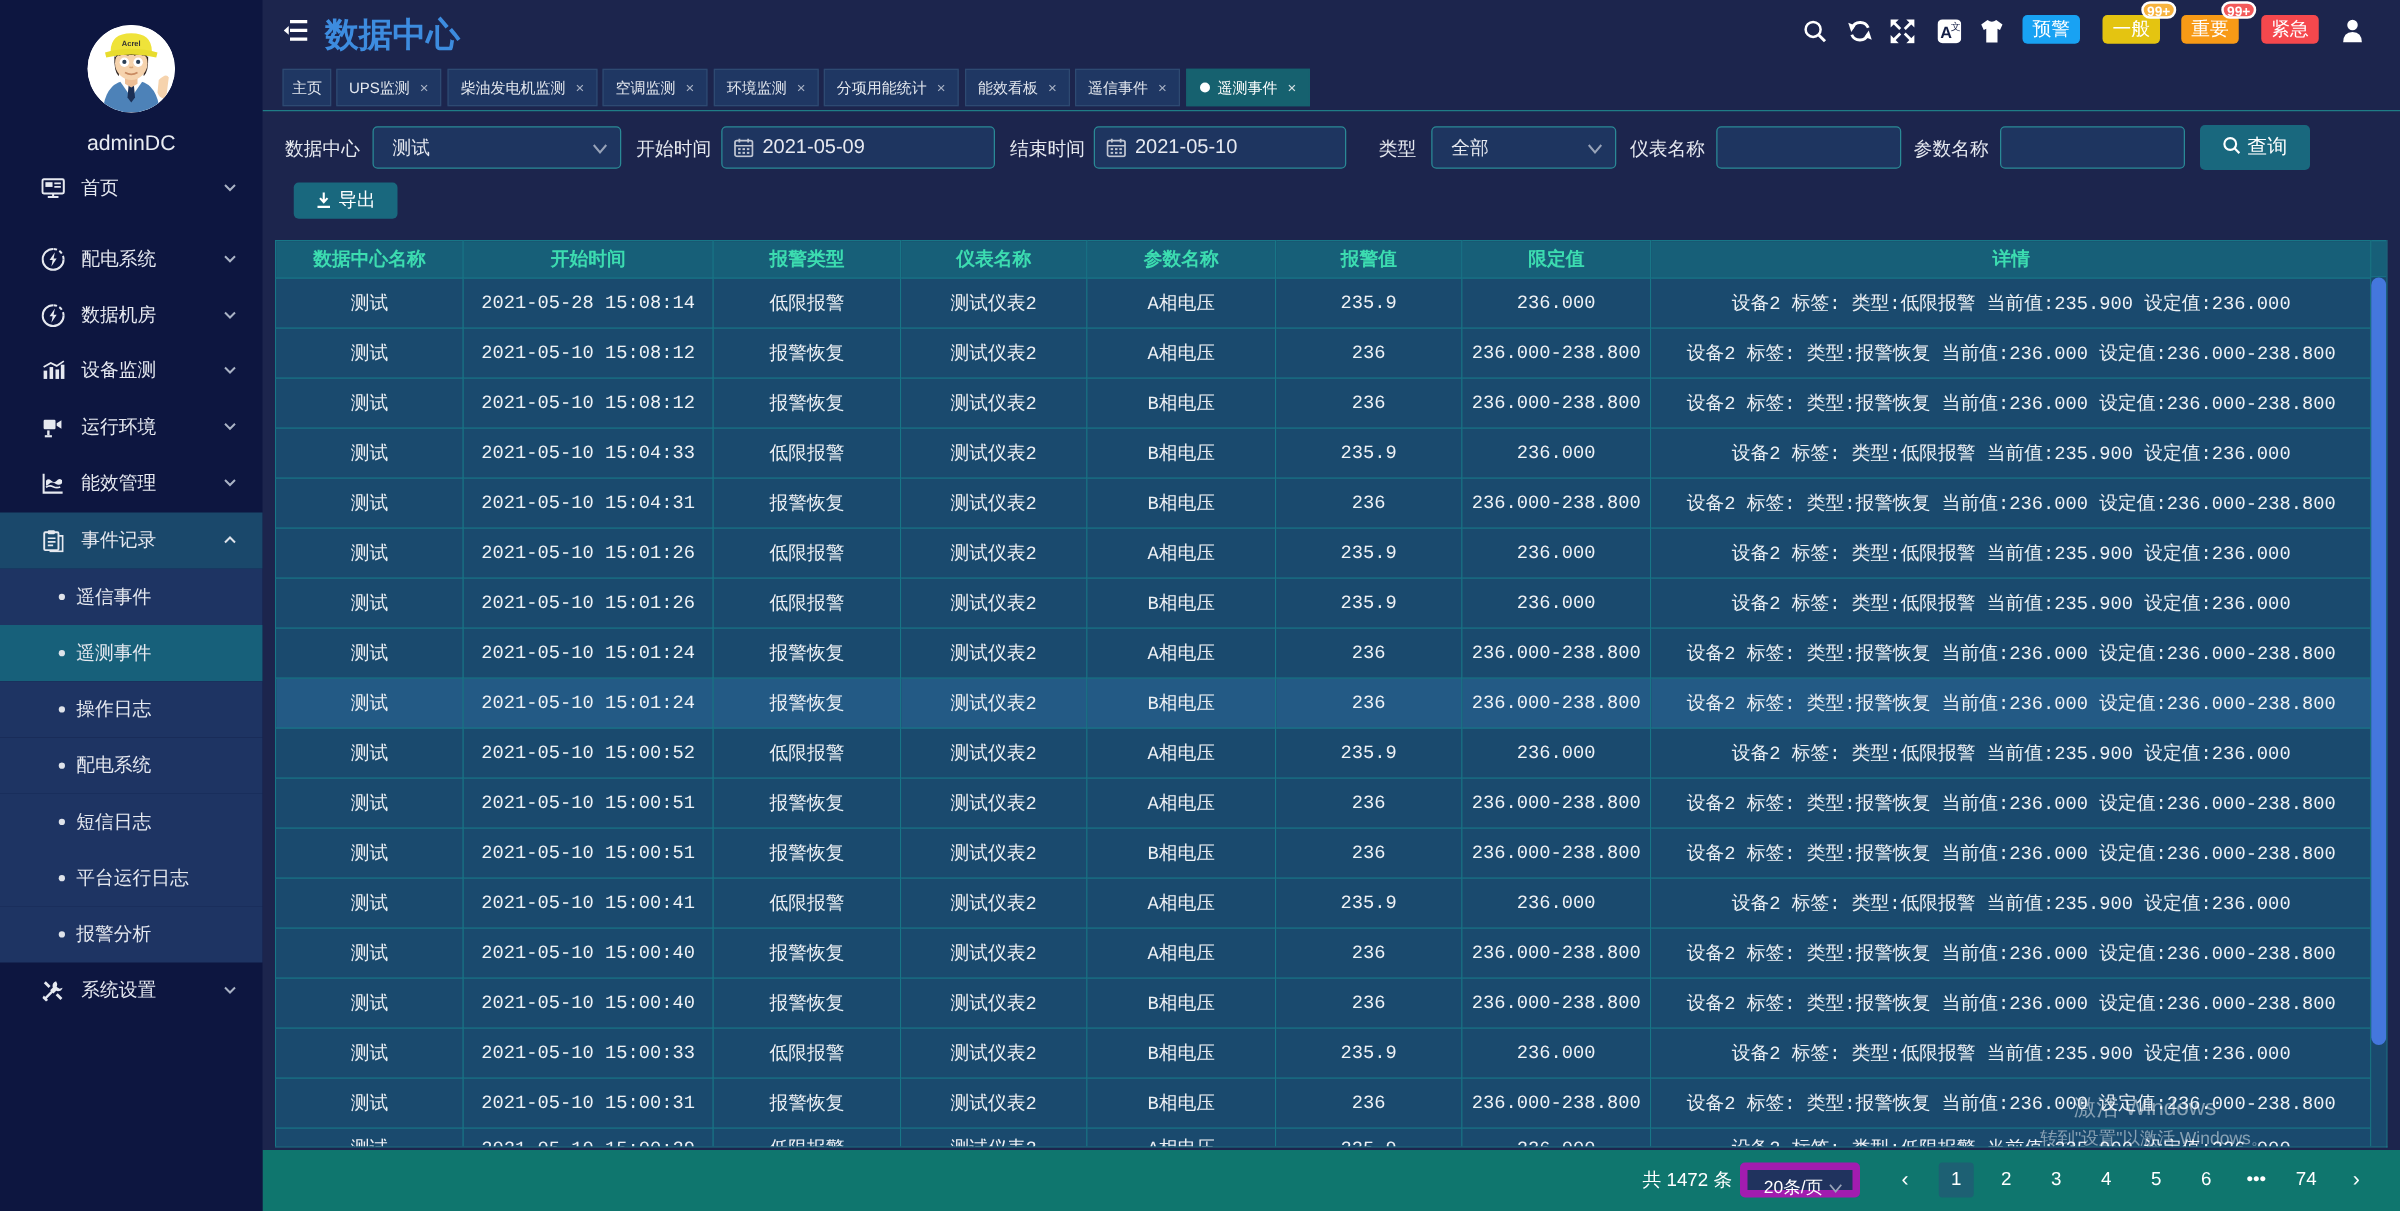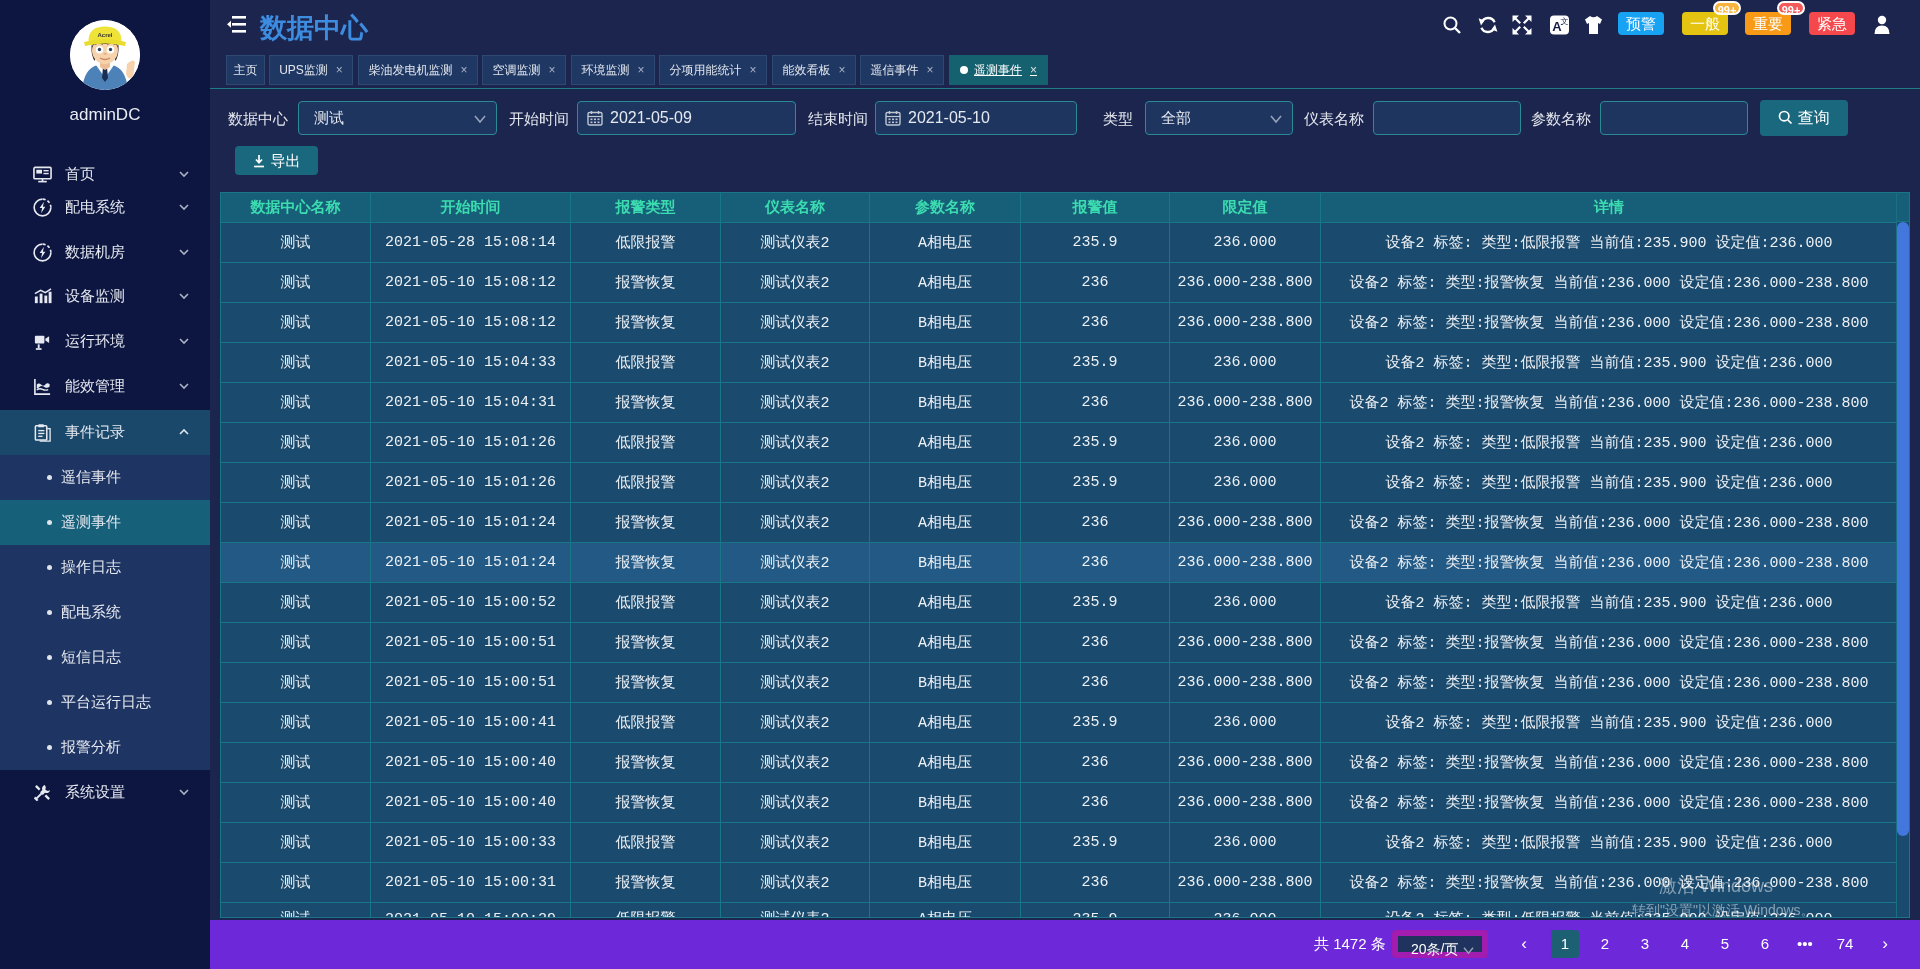--- a/index.html
+++ b/index.html
@@ -17,40 +17,40 @@
 .sub .dot { position:absolute; left:47px; top:20px; width:5px; height:5px; border-radius:50%; background:#dfe3ea; }
 
 #hdr { position:absolute; left:210px; top:0; width:1710px; height:50px; }
 #title { position:absolute; left:50px; top:10px; font-size:27px; font-weight:bold; color:#3d8cdf; }
 .hic { position:absolute; top:15px; width:20px; height:20px; }
 .hbtn { position:absolute; top:12px; height:23px; border-radius:4px; color:#fff; font-size:15px; text-align:center; line-height:23px; }
 .badge { position:absolute; top:1px; width:28px; height:14px; border-radius:9px; border:2px solid #fff; color:#fff; font-size:11px; font-weight:bold; text-align:center; line-height:14px; }
 
 #tabs { position:absolute; left:210px; top:55px; width:1710px; height:34px; border-bottom:1px solid #1f7d86; }
 .tab { position:absolute; top:0; height:30px; background:#1f3763; border:1px solid #2e4a72; color:#e3e7ee; font-size:12px; text-align:center; line-height:28px; }
-.tab.act { background:#16616f; border-color:#16616f; color:#fff;text-decoration:underline; }
+.tab.act { background:#16616f; border-color:#16616f; color:#fff; }
 .tab .x { color:#aab3c5; font-size:12px; margin-left:8px; }
 .tab.act .x { color:#d8e2e4; }
 .adot { display:inline-block; width:8px; height:8px; border-radius:50%; background:#fff; margin-right:6px; vertical-align:0px; }
 
 .flabel { position:absolute; top:110px; color:#e6e9f0; font-size:15px; }
 .fbox { position:absolute; top:101px; height:34px; background:#1e3560; border:1px solid #2a8a96; border-radius:4px; color:#e6e9f0; font-size:15px; }
 .tealbtn { position:absolute; background:#19687e; border-radius:4px; color:#fff; font-size:15px; text-align:center; }
 
 #tbl { position:absolute; left:220px; top:192px; width:1690px; height:726px; overflow:hidden; border-right:1px solid #1c7486; border-bottom:1px solid #1c7486;font-family:Liberation Mono, monospace; }
 table { border-collapse:collapse; table-layout:fixed; width:1677px; }
 th { background:#175f78; color:#3cdcb0; font-size:15px; font-weight:bold; height:30px; border:1px solid #187687; }
 td { background:#1a4a6e; color:#eef1f5; font-size:15px; text-align:center; height:40px; border:1px solid #187687; padding:0; }
 tr.hl td { background:#235a85; }
 tr.pr td { vertical-align:top; line-height:34px; }
 #sbtrack { position:absolute; left:1677px; top:30px; width:12px; height:695px; background:#1a4a6e; }
 #sbthumb { position:absolute; left:0; top:0; width:12px; height:614px; background:#4477dd; border-radius:6px; }
 #gutter { position:absolute; left:1677px; top:0; width:12px; height:30px; background:#175f78; border-top:1px solid #187687; border-bottom:1px solid #187687; }
 
-#foot { position:absolute; left:210px; top:920px; width:1710px; height:49px; background:#6d28d9; color:#fff; font-size:15px; }
+#foot { position:absolute; left:210px; top:920px; width:1710px; height:49px; background:#0f766e; color:#fff; font-size:15px; }
 .pg { position:absolute; top:10px; width:28px; height:28px; text-align:center; line-height:28px; color:#fff; font-size:15px; }
 .pg.act { background:#1d6073; border-radius:3px; }
 
 #wm1 { position:absolute; left:1659px; top:874px; font-size:18px; color:rgba(255,255,255,0.48); z-index:6; }
 #wm2 { position:absolute; left:1632px; top:902px; font-size:14px; color:rgba(255,255,255,0.48); z-index:6; }
 </style>
 </head>
 <body>
 <div id="sidebar">
   <div id="avatar">
@@ -80,21 +80,21 @@
 
       <path d="M18.5 21 Q18.5 6.5 35 6.5 Q51.5 6.5 51.5 21 L51.5 23 Q35 20 18.5 23 Z" fill="#efe33a"></path>
       <path d="M14 22 Q35 16 56 22 L55 26 Q35 21 15 26 Z" fill="#e8dc2e"></path>
       <text x="35" y="17" font-size="6" font-weight="bold" fill="#333" text-anchor="middle" font-family="Liberation Sans">Acrel</text>
 
       <path d="M57 44 Q63 38 65 42 L63 58 Q58 60 56 54 Z" fill="#f6d3ad"></path>
     </svg>
   </div>
   <div id="uname">adminDC</div>
 
-  <div class="mi" style="top:152px">
+  <div class="mi" style="top:128px">
     <svg class="ic" viewBox="0 0 20 20">
         <rect x="1" y="2.5" width="18" height="12" rx="1.2" fill="none" stroke="#e6e9f0" stroke-width="1.7"></rect>
         <rect x="3.5" y="5" width="6" height="4" fill="#e6e9f0"></rect>
         <line x1="11" y1="6" x2="16.5" y2="6" stroke="#e6e9f0" stroke-width="1.5"></line>
         <line x1="11" y1="9" x2="16.5" y2="9" stroke="#e6e9f0" stroke-width="1.5"></line>
         <line x1="10" y1="14.5" x2="10" y2="17" stroke="#e6e9f0" stroke-width="1.7"></line>
         <line x1="5.5" y1="17.5" x2="14.5" y2="17.5" stroke="#e6e9f0" stroke-width="1.7"></line>
       </svg>
     <span class="txt">首页</span>
     <svg class="ch" viewBox="0 0 12 12">

